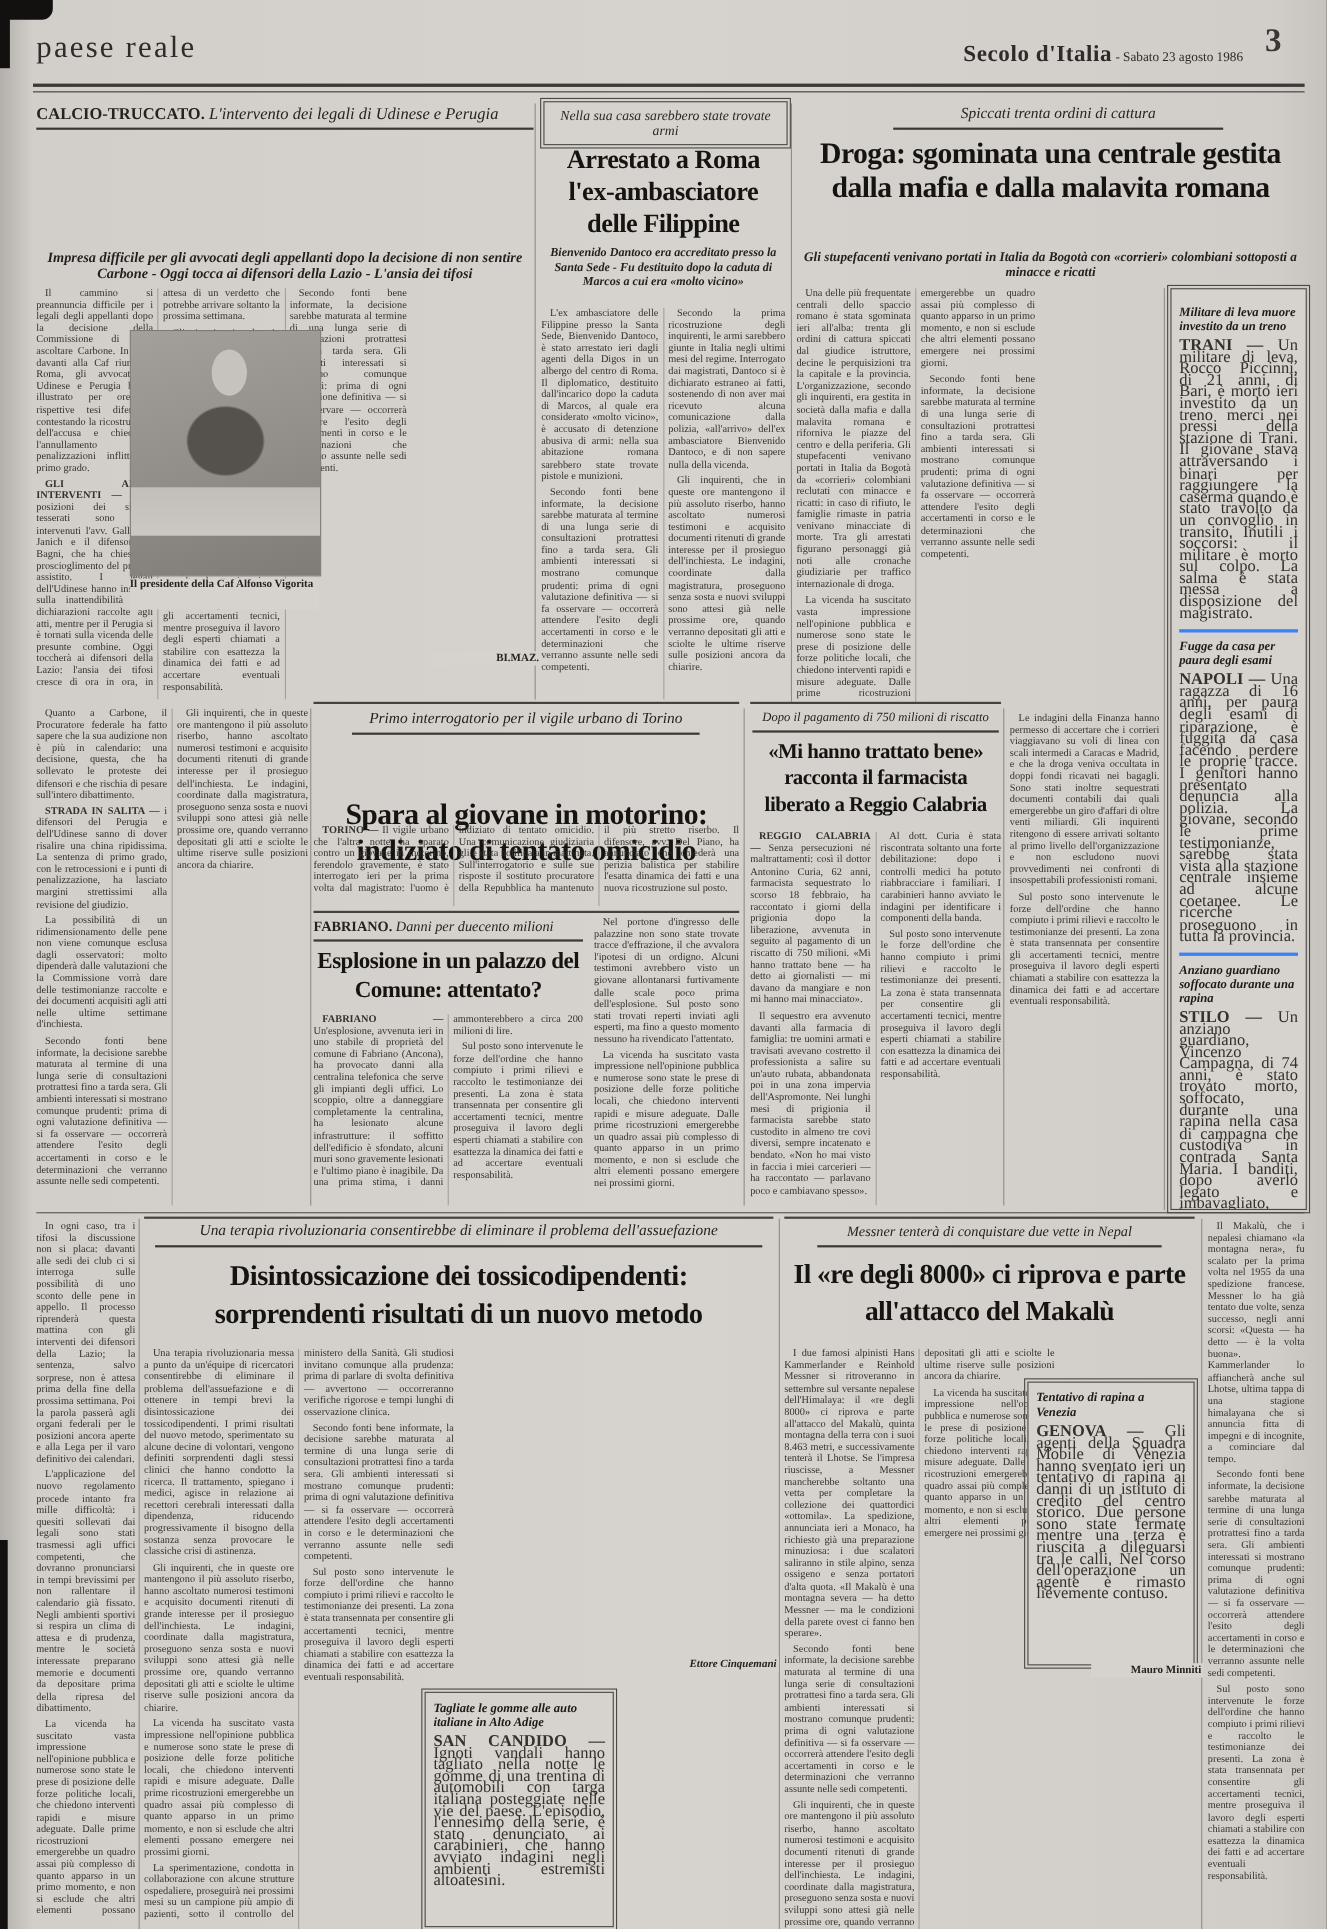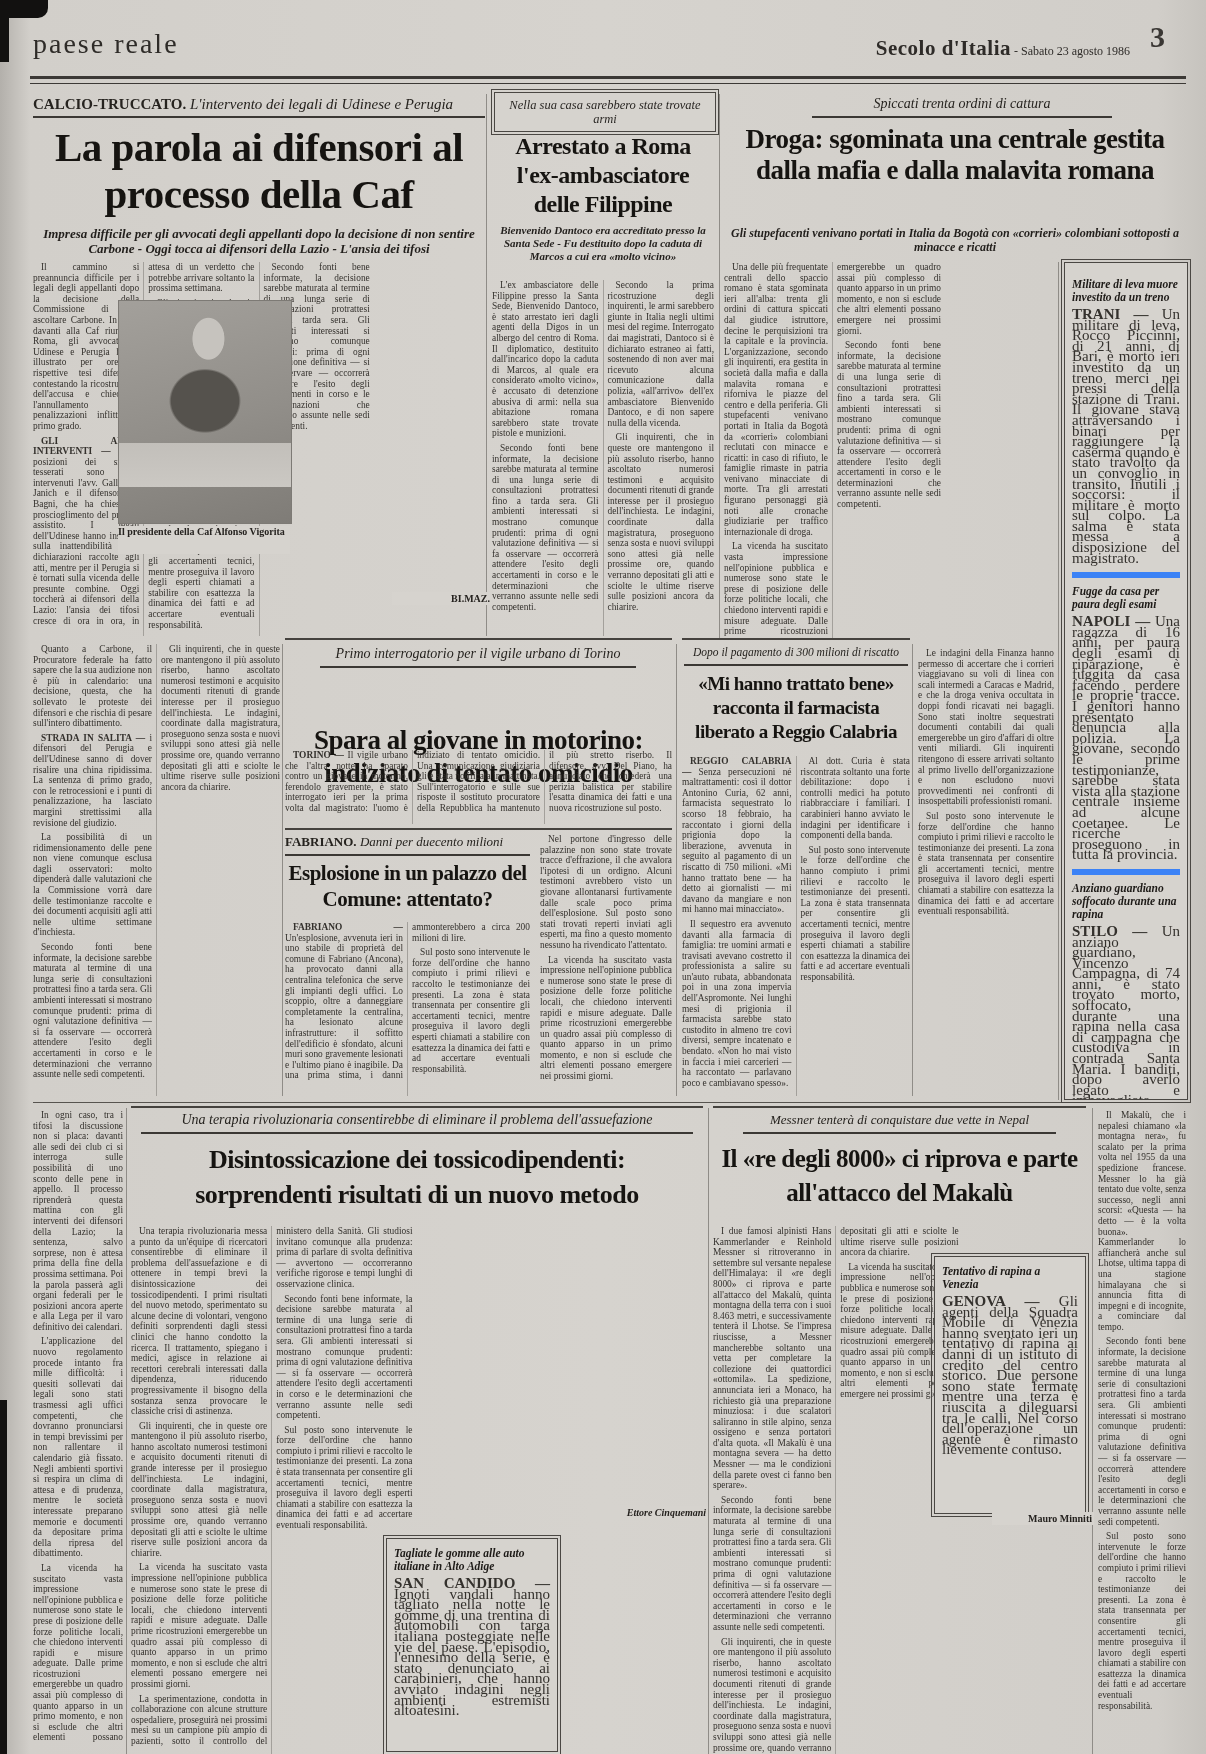--- a/index.html
+++ b/index.html
@@ -43,21 +43,21 @@
       radial-gradient(ellipse 58px 52px at 50% 45%, #55524d 0 58%, rgba(0,0,0,0) 62%),
       linear-gradient(165deg,#a3a09b 0%,#918e89 55%,#7f7c77 100%);}
   .cap{position:absolute;z-index:2;font-size:10px;font-weight:bold;line-height:12px;
        background:#d6d3ce;color:#25221f;}
   
   .box{position:absolute;z-index:2;border:1px solid #4a4743;outline:1px solid #4a4743;
        outline-offset:2px;background:#d6d3ce;padding:8px 7px;overflow:hidden;}
   .brief-title{font-weight:bold;font-style:italic;font-size:11.5px;line-height:13px;margin:0 0 5px 0;color:#1d1a17;}
   .brief-body{font-size:15px;line-height:10.6px;text-align:justify;color:#34312d;}
   .brief-body .dl{font-weight:bold;}
-  .rail .brief{padding:7px 0 9px 0;border-bottom:6px solid #3b82f6;}
+  .rail .brief{padding:7px 0 9px 0;border-bottom:3px solid #3b82f6;}
   .rail .brief:last-child{border-bottom:none;}
   
   .art{position:absolute;z-index:4;background:#121110;}
 </style>
 </head>
 <body>
 
 <div class="page">
 
   <div class="art" style="left:0;top:0;width:48px;height:18px;border-radius:0 0 10px 0;"></div>
@@ -70,21 +70,20 @@
     <span>-</span>
     <span>Sabato 23 agosto 1986</span>
   </div>
   <div class="abs pageno" style="left:1150px;top:20px;">3</div>
   <div class="abs hrule" style="left:30px;top:76px;width:1156px;height:3px;"></div>
   <div class="abs hrule" style="left:30px;top:83px;width:1156px;height:1px;"></div>
 
   <div class="abs k k-left" style="left:33px;top:96px;width:452px;">
     <b>CALCIO-TRUCCATO.</b><span> L'intervento dei legali di Udinese e Perugia</span>
   </div>
-  <div class="abs hl" style="left:33px;top:124px;width:452px;font-size:41px;line-height:47px;">La parola ai difensori al processo della Caf</div>
   <div class="abs sub" style="left:30px;top:226px;width:458px;font-size:13px;line-height:15px;">Impresa difficile per gli avvocati degli appellanti dopo la decisione di non sentire Carbone - Oggi tocca ai difensori della Lazio - L'ansia dei tifosi</div>
   <div class="abs bt c4" style="left:33px;top:262px;width:452px;height:374px;">
     <p>Il cammino si preannuncia difficile per i legali degli appellanti dopo la decisione della Commissione di non ascoltare Carbone. In aula, davanti alla Caf riunita a Roma, gli avvocati di Udinese e Perugia hanno illustrato per ore le rispettive tesi difensive, contestando la ricostruzione dell'accusa e chiedendo l'annullamento delle penalizzazioni inflitte in primo grado.</p>
     <p><span class="xh">GLI ALTRI INTERVENTI —</span> <span>Sulle posizioni dei singoli tesserati sono poi intervenuti l'avv. Gallo per Janich e il difensore di Bagni, che ha chiesto il proscioglimento del proprio assistito. I legali dell'Udinese hanno insistito sulla inattendibilità delle dichiarazioni raccolte agli atti, mentre per il Perugia si è tornati sulla vicenda delle presunte combine. Oggi toccherà ai difensori della Lazio: l'ansia dei tifosi cresce di ora in ora, in attesa di un verdetto che potrebbe arrivare soltanto la prossima settimana.</span></p>
     <p>Gli inquirenti, che in queste ore mantengono il più assoluto riserbo, hanno ascoltato numerosi testimoni e acquisito documenti ritenuti di grande interesse per il prosieguo dell'inchiesta. Le indagini, coordinate dalla magistratura, proseguono senza sosta e nuovi sviluppi sono attesi già nelle prossime ore, quando verranno depositati gli atti e sciolte le ultime riserve sulle posizioni ancora da chiarire.</p>
     <p>Sul posto sono intervenute le forze dell'ordine che hanno compiuto i primi rilievi e raccolto le testimonianze dei presenti. La zona è stata transennata per consentire gli accertamenti tecnici, mentre proseguiva il lavoro degli esperti chiamati a stabilire con esattezza la dinamica dei fatti e ad accertare eventuali responsabilità.</p>
     <p>Secondo fonti bene informate, la decisione sarebbe maturata al termine di una lunga serie di consultazioni protrattesi fino a tarda sera. Gli ambienti interessati si mostrano comunque prudenti: prima di ogni valutazione definitiva — si fa osservare — occorrerà attendere l'esito degli accertamenti in corso e le determinazioni che verranno assunte nelle sedi competenti.</p>
   </div>
   <div class="photo" style="left:118px;top:300px;width:172px;height:222px;"></div>
   <div class="cap" style="left:118px;top:526px;width:172px;height:28px;">Il presidente della Caf Alfonso Vigorita</div>
@@ -162,21 +161,21 @@
   </div>
   <div class="abs bt c1" style="left:540px;top:834px;width:132px;height:262px;">
     <p>Nel portone d'ingresso delle palazzine non sono state trovate tracce d'effrazione, il che avvalora l'ipotesi di un ordigno. Alcuni testimoni avrebbero visto un giovane allontanarsi furtivamente dalle scale poco prima dell'esplosione. Sul posto sono stati trovati reperti inviati agli esperti, ma fino a questo momento nessuno ha rivendicato l'attentato.</p>
     <p>La vicenda ha suscitato vasta impressione nell'opinione pubblica e numerose sono state le prese di posizione delle forze politiche locali, che chiedono interventi rapidi e misure adeguate. Dalle prime ricostruzioni emergerebbe un quadro assai più complesso di quanto apparso in un primo momento, e non si esclude che altri elementi possano emergere nei prossimi giorni.</p>
   </div>
 
   <div class="vr" style="left:676px;top:644px;height:452px;"></div>
   <div class="vr" style="left:912px;top:644px;height:452px;"></div>
 
   <div class="abs topline" style="left:682px;top:638px;width:228px;height:0;"></div>
-  <div class="abs k" style="left:684px;top:644px;width:224px;font-size:11.5px;">Dopo il pagamento di 300 milioni di riscatto</div>
+  <div class="abs k" style="left:684px;top:644px;width:224px;font-size:11.5px;">Dopo il pagamento di 750 milioni di riscatto</div>
   <div class="abs hl" style="left:682px;top:672px;width:228px;font-size:19px;line-height:24px;">«Mi hanno trattato bene» racconta il farmacista liberato a Reggio Calabria</div>
   <div class="abs bt c2" style="left:682px;top:756px;width:228px;height:340px;">
     <p><span class="dl">REGGIO CALABRIA —</span> <span>Senza persecuzioni né maltrattamenti: così il dottor Antonino Curia, 62 anni, farmacista sequestrato lo scorso 18 febbraio, ha raccontato i giorni della prigionia dopo la liberazione, avvenuta in seguito al pagamento di un riscatto di 750 milioni. «Mi hanno trattato bene — ha detto ai giornalisti — mi davano da mangiare e non mi hanno mai minacciato».</span></p>
     <p>Il sequestro era avvenuto davanti alla farmacia di famiglia: tre uomini armati e travisati avevano costretto il professionista a salire su un'auto rubata, abbandonata poi in una zona impervia dell'Aspromonte. Nei lunghi mesi di prigionia il farmacista sarebbe stato custodito in almeno tre covi diversi, sempre incatenato e bendato. «Non ho mai visto in faccia i miei carcerieri — ha raccontato — parlavano poco e cambiavano spesso».</p>
     <p>Al dott. Curia è stata riscontrata soltanto una forte debilitazione: dopo i controlli medici ha potuto riabbracciare i familiari. I carabinieri hanno avviato le indagini per identificare i componenti della banda.</p>
     <p>Sul posto sono intervenute le forze dell'ordine che hanno compiuto i primi rilievi e raccolto le testimonianze dei presenti. La zona è stata transennata per consentire gli accertamenti tecnici, mentre proseguiva il lavoro degli esperti chiamati a stabilire con esattezza la dinamica dei fatti e ad accertare eventuali responsabilità.</p>
   </div>
 
   <div class="abs" style="left:33px;top:1102px;width:1153px;height:1px;background:#57544f;"></div>
 

